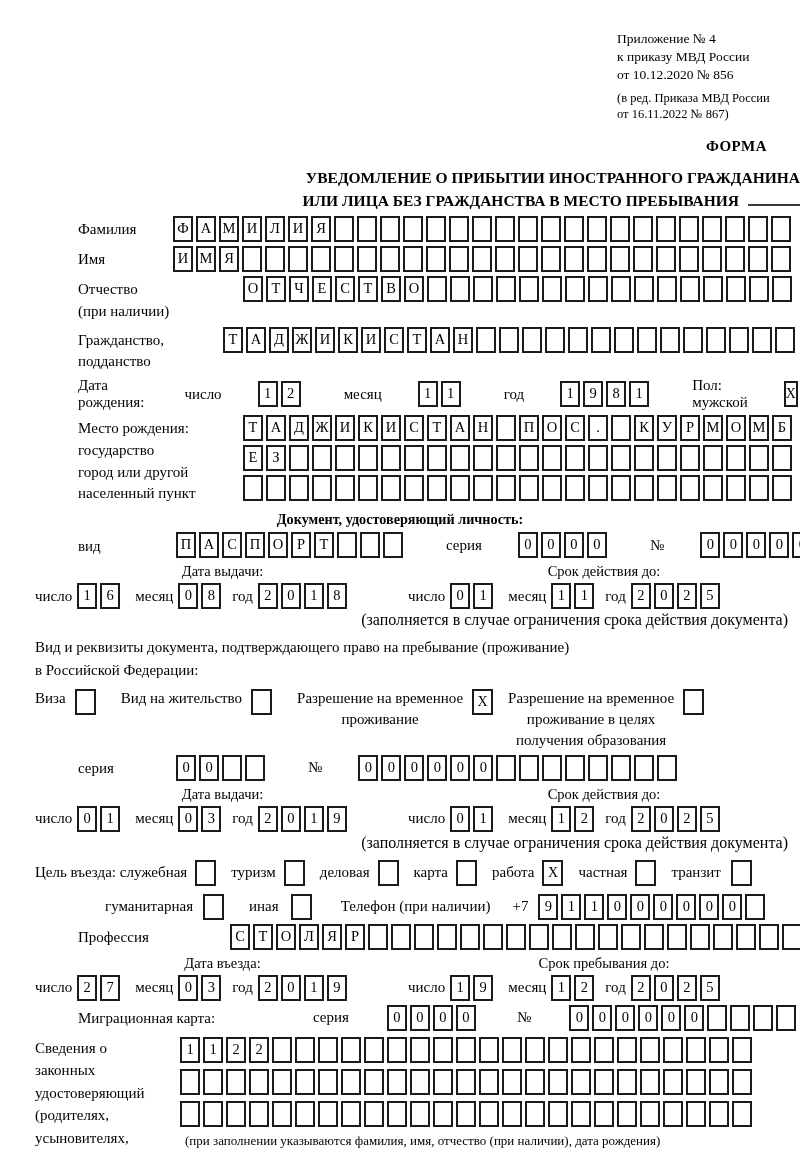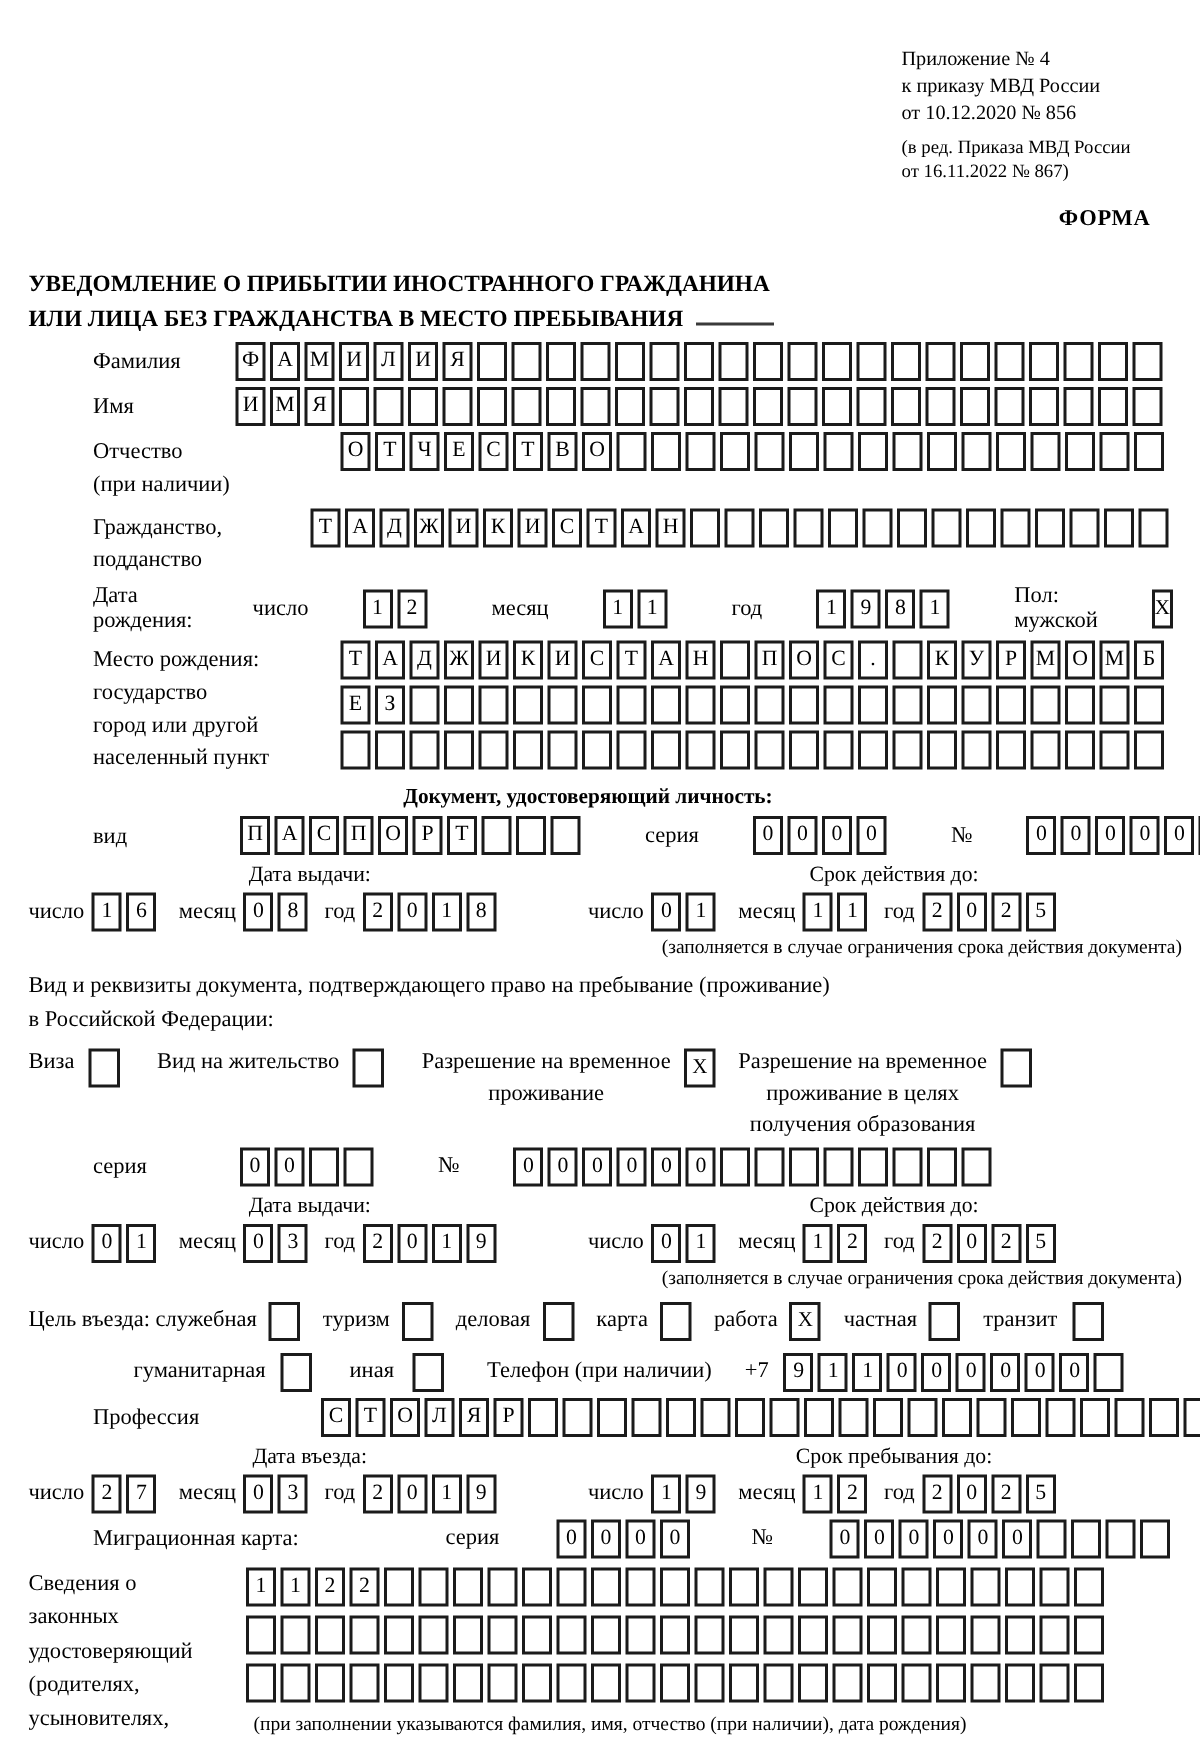--- a/index.html
+++ b/index.html
@@ -1,26 +1,26 @@
 <!DOCTYPE html>
 <html><head>
 <meta charset="utf-8">
 <style>
   html,body{margin:0;padding:0;background:#fff;}
   .page{
     width:800px;height:1163px;box-sizing:border-box;overflow:hidden;
     background:#fff;color:#000;
     font-family:"Liberation Serif","DejaVu Serif",serif;
-    padding:30px 0 0 19px;position:relative;
+    padding:30px 0 0 35px;position:relative;
   }
   
   .appendix{margin-left:582px;font-size:13.5px;line-height:1.35;}
   .amendment{margin-left:582px;font-size:12.5px;line-height:1.3;margin-top:5px;}
   .forma{font-weight:bold;font-size:15px;text-align:right;padding-right:33px;margin-top:16px;letter-spacing:.5px;}
-  .title{text-align:left;font-weight:bold;font-size:15.5px;line-height:1.45;margin-top:24px;}
+  .title{text-align:right;font-weight:bold;font-size:15.5px;line-height:1.45;margin-top:12px;}
   .blank{display:inline-block;width:52px;border-bottom:2.5px solid #3a3a3a;height:13px;margin-left:9px;}
   .section1{text-align:center;font-weight:bold;font-size:14.2px;margin-top:16px;letter-spacing:.2px;}
   
   .cell{
     display:inline-block;width:20px;height:26px;border:2px solid #1b1b1b;box-sizing:border-box;
     margin-right:3px;text-align:center;line-height:21px;font-size:14.5px;vertical-align:top;background:#fff;
   }
   .cb{width:21px;height:26px;font-size:14px;}
   .cells{display:inline-block;white-space:nowrap;font-size:0;}
   .cells .cell{font-size:14.5px;}
@@ -35,21 +35,21 @@
   .doc-header{text-align:center;font-weight:bold;font-size:14.2px;margin-top:6px;margin-bottom:2px;padding-right:35px;}
   
   .dates{display:flex;margin-top:5px;}
   .dcol-l{width:345px;flex-shrink:0;}
   .dcol-r{flex:1;padding-left:28px;}
   .dhead{font-size:14.5px;text-align:center;margin-bottom:3px;}
   .dcol-l .dhead{padding-left:30px;}
   .dgroup{display:flex;align-items:center;font-size:15px;}
   .dlbl{margin-right:5px;}
   .gap1{margin-left:12px;} .gap2{margin-left:8px;}
-  .fine{font-size:13px;text-align:right;margin-top:2px;padding-right:12px;}
+  .fine{font-size:16px;text-align:right;margin-top:2px;padding-right:12px;}
   .ptext{font-size:15px;margin-top:7px;line-height:1.55;}
   
   .optrow{display:flex;align-items:flex-start;margin-top:5px;font-size:15px;line-height:1.4;}
   .optblock{text-align:center;}
   .ocb{margin-left:9px;margin-top:1px;flex-shrink:0;}
   
   .goalrow{display:flex;align-items:center;font-size:15px;margin-top:8px;white-space:nowrap;}
   .g8{margin-left:8px;} .g12{margin-left:12px;} .g22{margin-left:22px;} .g26{margin-left:26px;} .g70{margin-left:70px;} .g10{margin-left:10px;}
   
   .reprow{display:flex;align-items:flex-start;margin-top:6px;}

